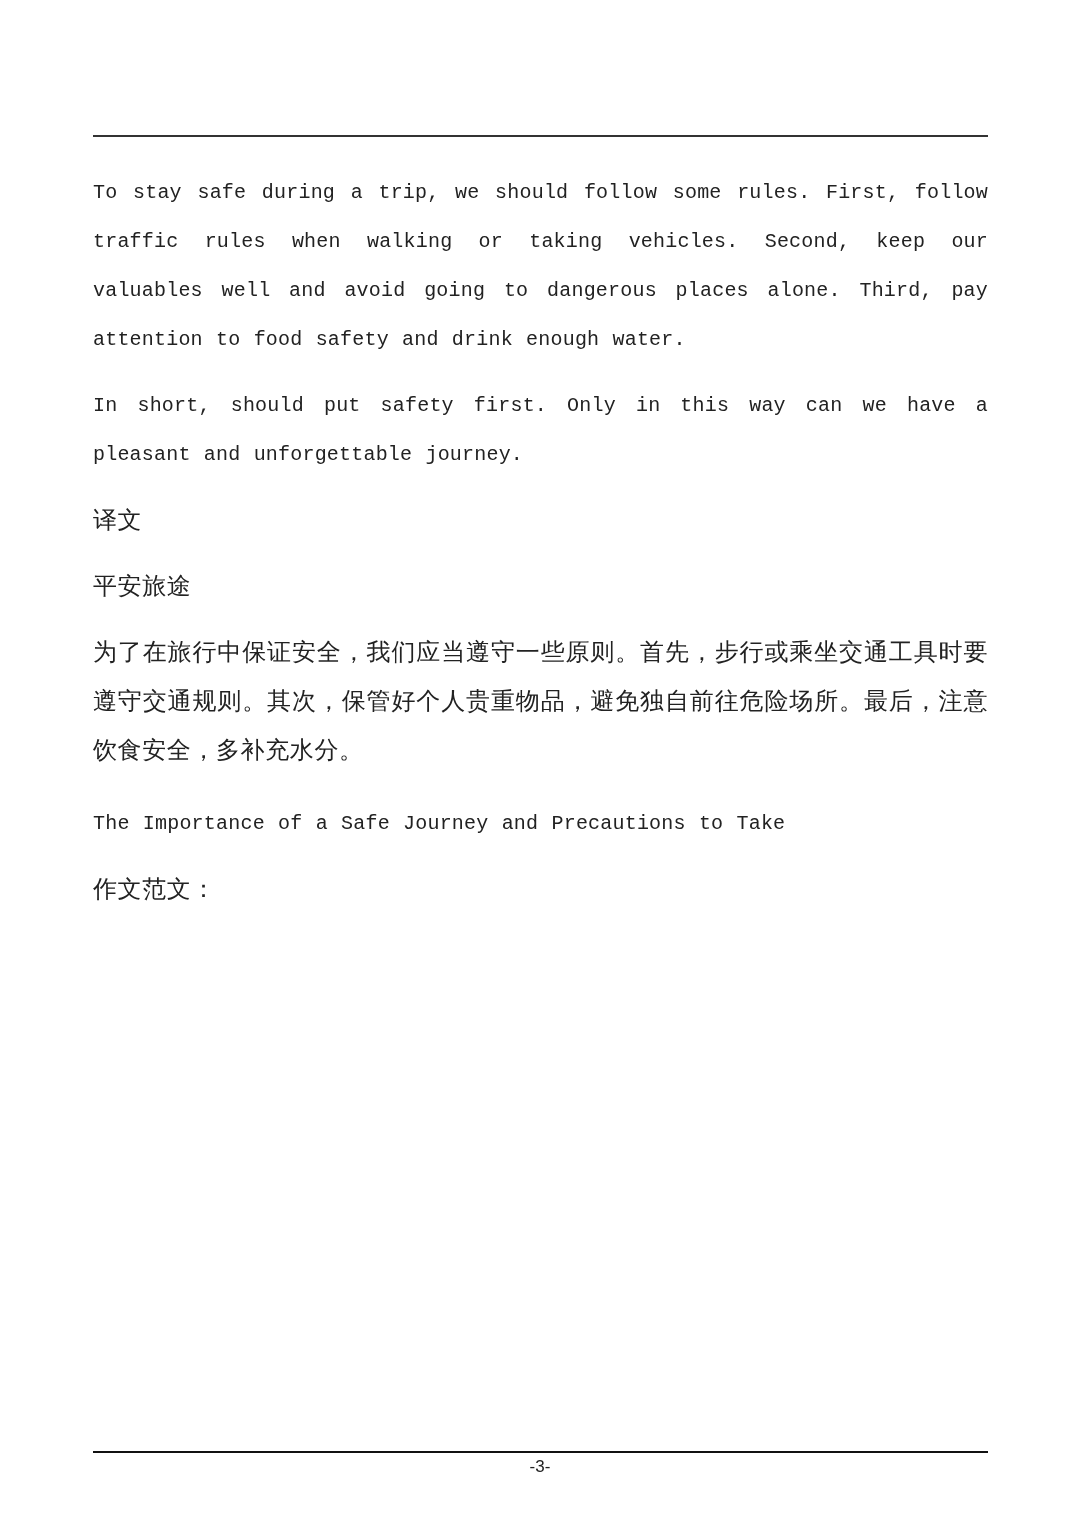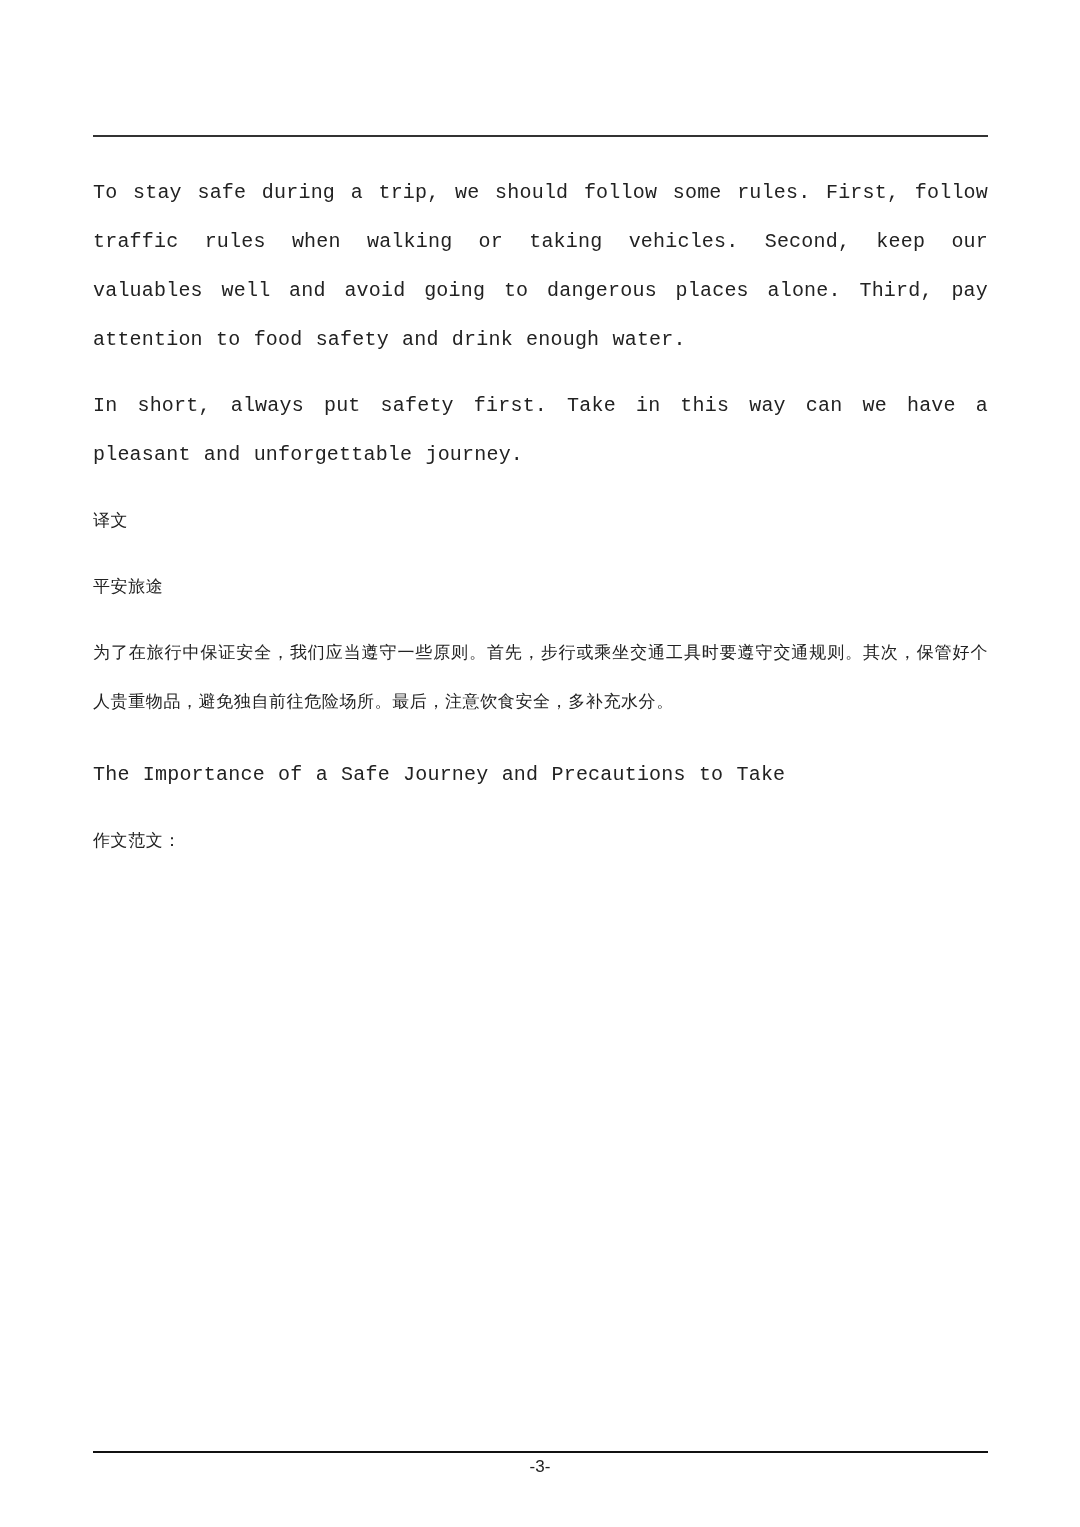--- a/index.html
+++ b/index.html
@@ -32,42 +32,42 @@
     }
     .para {
       margin: 0;
       font-size: 22px;
       line-height: 49px;
       text-align: justify;
       letter-spacing: 0.2px;
       word-spacing: 1px;
     }
     .para.en { font-family: "Liberation Mono", "DejaVu Sans Mono", monospace; font-size: 20px; }
-    .para.cn { font-family: "DejaVu Sans", "Liberation Sans", sans-serif; font-size: 17px; letter-spacing: 0.6px; }
+    .para.cn { font-family: "DejaVu Sans", "Liberation Sans", sans-serif; font-size: 24px; letter-spacing: 0.6px; }
     .gap { margin-top: 17px; }
     .gap-lg { margin-top: 24px; }
     .page-number {
       position: absolute;
       top: 1457px;
       left: 0;
       width: 1080px;
       text-align: center;
       font-family: "Liberation Sans", sans-serif;
       font-size: 17px;
       color: #222222;
     }
   </style>
 </head>
 <body>
 
 <div class="rule top"></div>
 
 <div class="content">
   <p class="para en">To stay safe during a trip, we should follow some rules. First, follow traffic rules when walking or taking vehicles. Second, keep our valuables well and avoid going to dangerous places alone. Third, pay attention to food safety and drink enough water.</p>
-  <p class="para en gap">In short, always put safety first. Take in this way can we have a pleasant and unforgettable journey.</p>
+  <p class="para en gap">In short, should put safety first. Only in this way can we have a pleasant and unforgettable journey.</p>
   <p class="para cn gap">译文</p>
   <p class="para cn gap">平安旅途</p>
   <p class="para cn gap">为了在旅行中保证安全，我们应当遵守一些原则。首先，步行或乘坐交通工具时要遵守交通规则。其次，保管好个人贵重物品，避免独自前往危险场所。最后，注意饮食安全，多补充水分。</p>
   <p class="para en gap-lg">The Importance of a Safe Journey and Precautions to Take</p>
   <p class="para cn gap">作文范文：</p>
 </div>
 
 <div class="rule bottom"></div>
 <div class="page-number">-3-</div>
 

